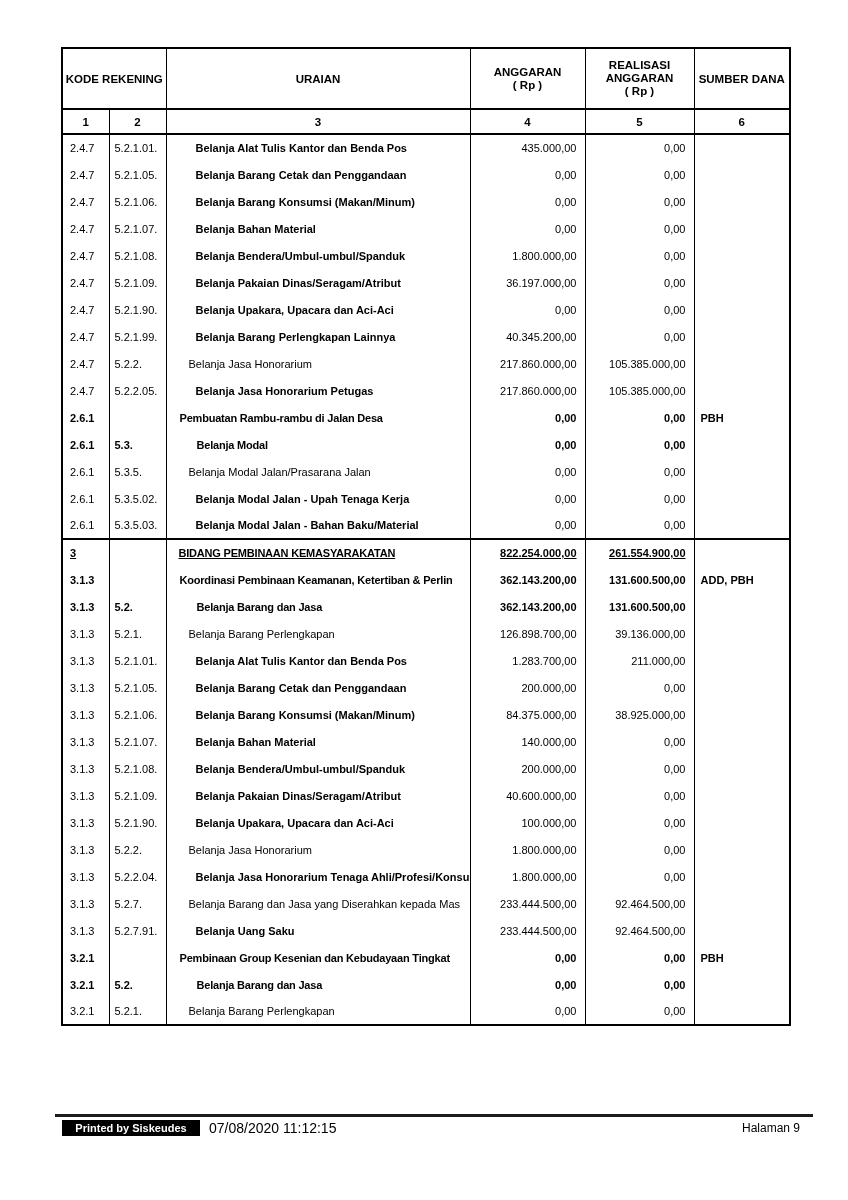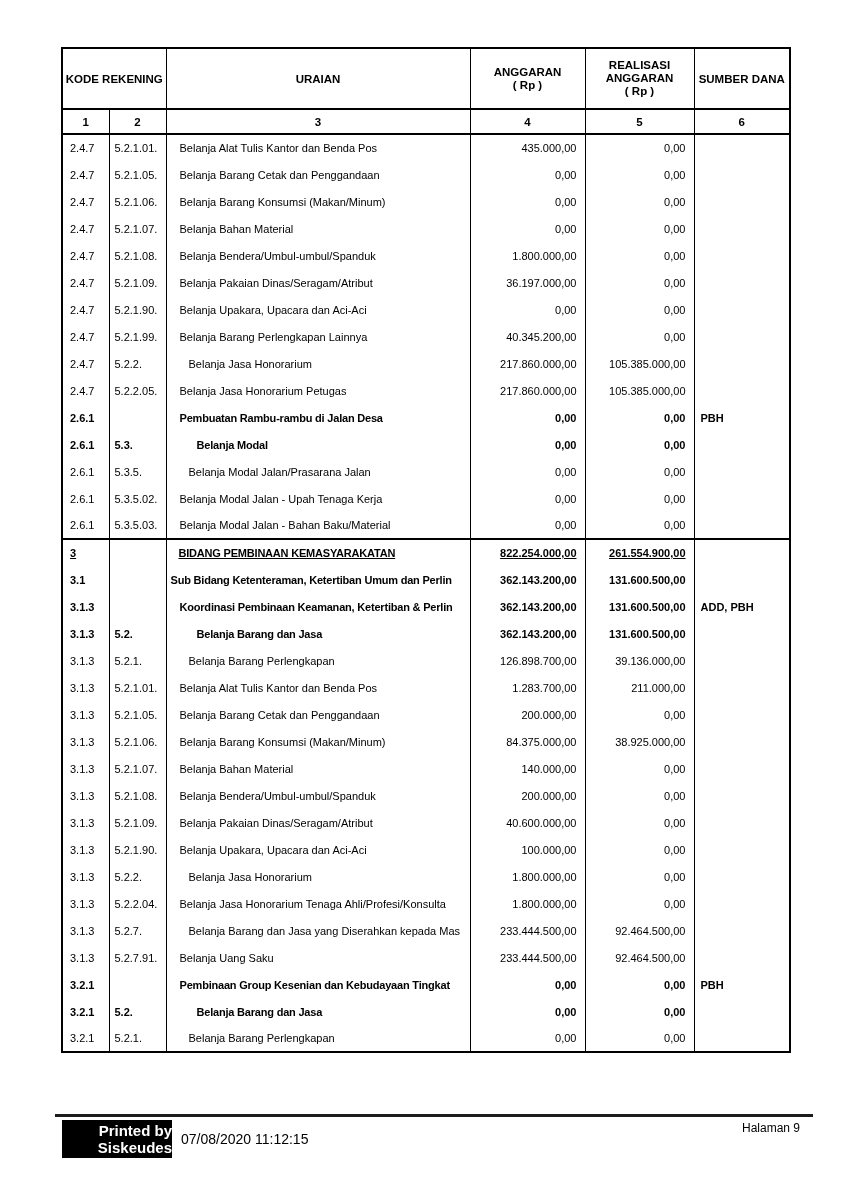--- a/index.html
+++ b/index.html
@@ -68,21 +68,21 @@
   tr.lv-bidang, tr.lv-subbidang, tr.lv-kegiatan, tr.lv-jenis { font-weight: bold; }
   tr.lv-bidang td.c3,
   tr.lv-subbidang td.c3,
   tr.lv-kegiatan td.c3,
   tr.lv-jenis td.c3 { letter-spacing: -0.2px; }
   tr.lv-bidang    td.c3 { padding-left: 12px; }
   tr.lv-subbidang td.c3 { padding-left: 4px; }
   tr.lv-kegiatan  td.c3 { padding-left: 13px; }
   tr.lv-jenis     td.c3 { padding-left: 30px; }
   tr.lv-objek     td.c3 { padding-left: 22px; }
-  tr.lv-rincian   td.c3 { padding-left: 13px; }
+  tr.lv-rincian   td.c3 { padding-left: 29px; font-weight: bold; }
   tr.lv-bidang td.c1,
   tr.lv-bidang td.c3,
   tr.lv-bidang td.c4,
   tr.lv-bidang td.c5 { text-decoration: underline; }
 
   
   .footer-rule {
     position: absolute;
     left: 55px;
     top: 1114px;
@@ -94,24 +94,24 @@
     position: absolute;
     left: 62px;
     top: 1120px;
     display: flex;
     align-items: center;
   }
   .printed-box {
     background: #000000;
     color: #ffffff;
     font-weight: bold;
-    font-size: 15px;
+    font-size: 11px;
     padding: 2px 0;
-    width: 110px;
-    text-align: right;
+    width: 138px;
+    text-align: center;
   }
   .timestamp {
     font-size: 14px;
     margin-left: 9px;
   }
   .page-label {
     position: absolute;
     right: 48px;
     top: 1121px;
     font-size: 12px;
@@ -277,28 +277,20 @@
           <td class="c6 bl"></td>
         </tr>
         <tr class="lv-bidang sec-start">
           <td class="c1">3</td>
           <td class="c2 bl"></td>
           <td class="c3 bl">BIDANG PEMBINAAN KEMASYARAKATAN</td>
           <td class="c4 bl">822.254.000,00</td>
           <td class="c5 bl">261.554.900,00</td>
           <td class="c6 bl"></td>
         </tr>
-        <tr class="lv-subbidang">
-          <td class="c1">3.1</td>
-          <td class="c2 bl"></td>
-          <td class="c3 bl">Sub Bidang Ketenteraman, Ketertiban Umum dan Perlin</td>
-          <td class="c4 bl">362.143.200,00</td>
-          <td class="c5 bl">131.600.500,00</td>
-          <td class="c6 bl"></td>
-        </tr>
         <tr class="lv-kegiatan">
           <td class="c1">3.1.3</td>
           <td class="c2 bl"></td>
           <td class="c3 bl">Koordinasi Pembinaan Keamanan, Ketertiban &amp; Perlin</td>
           <td class="c4 bl">362.143.200,00</td>
           <td class="c5 bl">131.600.500,00</td>
           <td class="c6 bl">ADD, PBH</td>
         </tr>
         <tr class="lv-jenis">
           <td class="c1">3.1.3</td>

